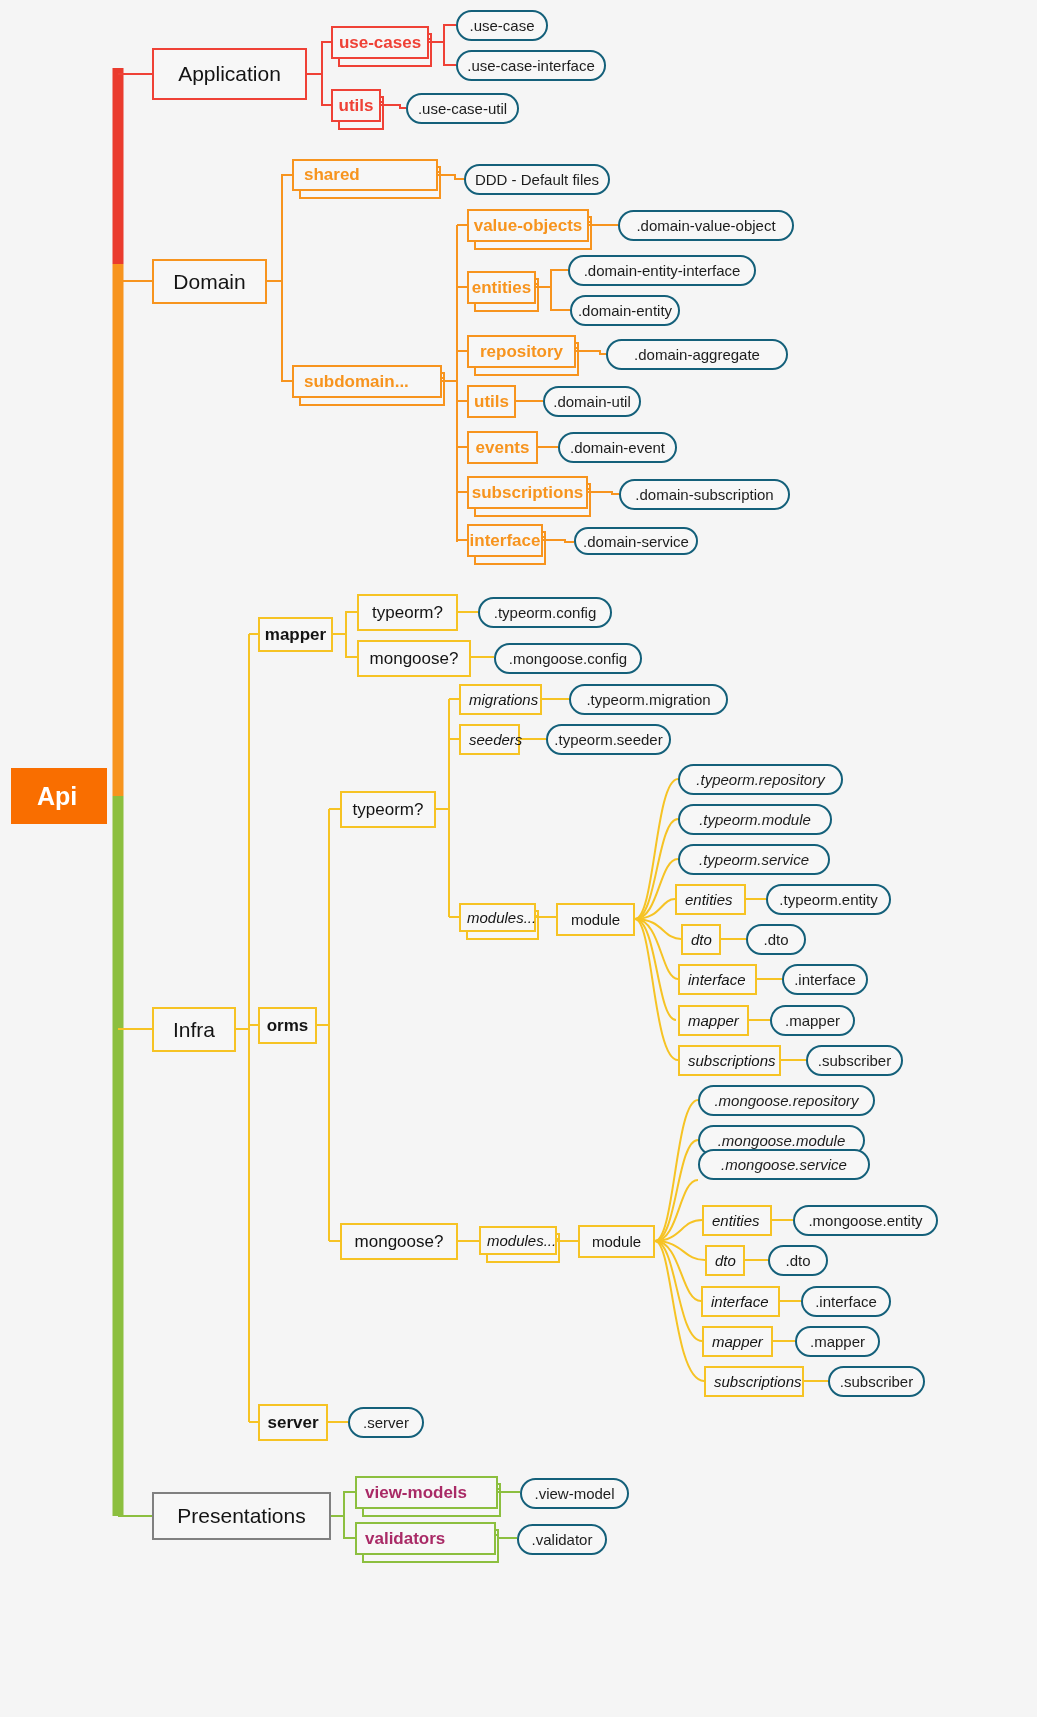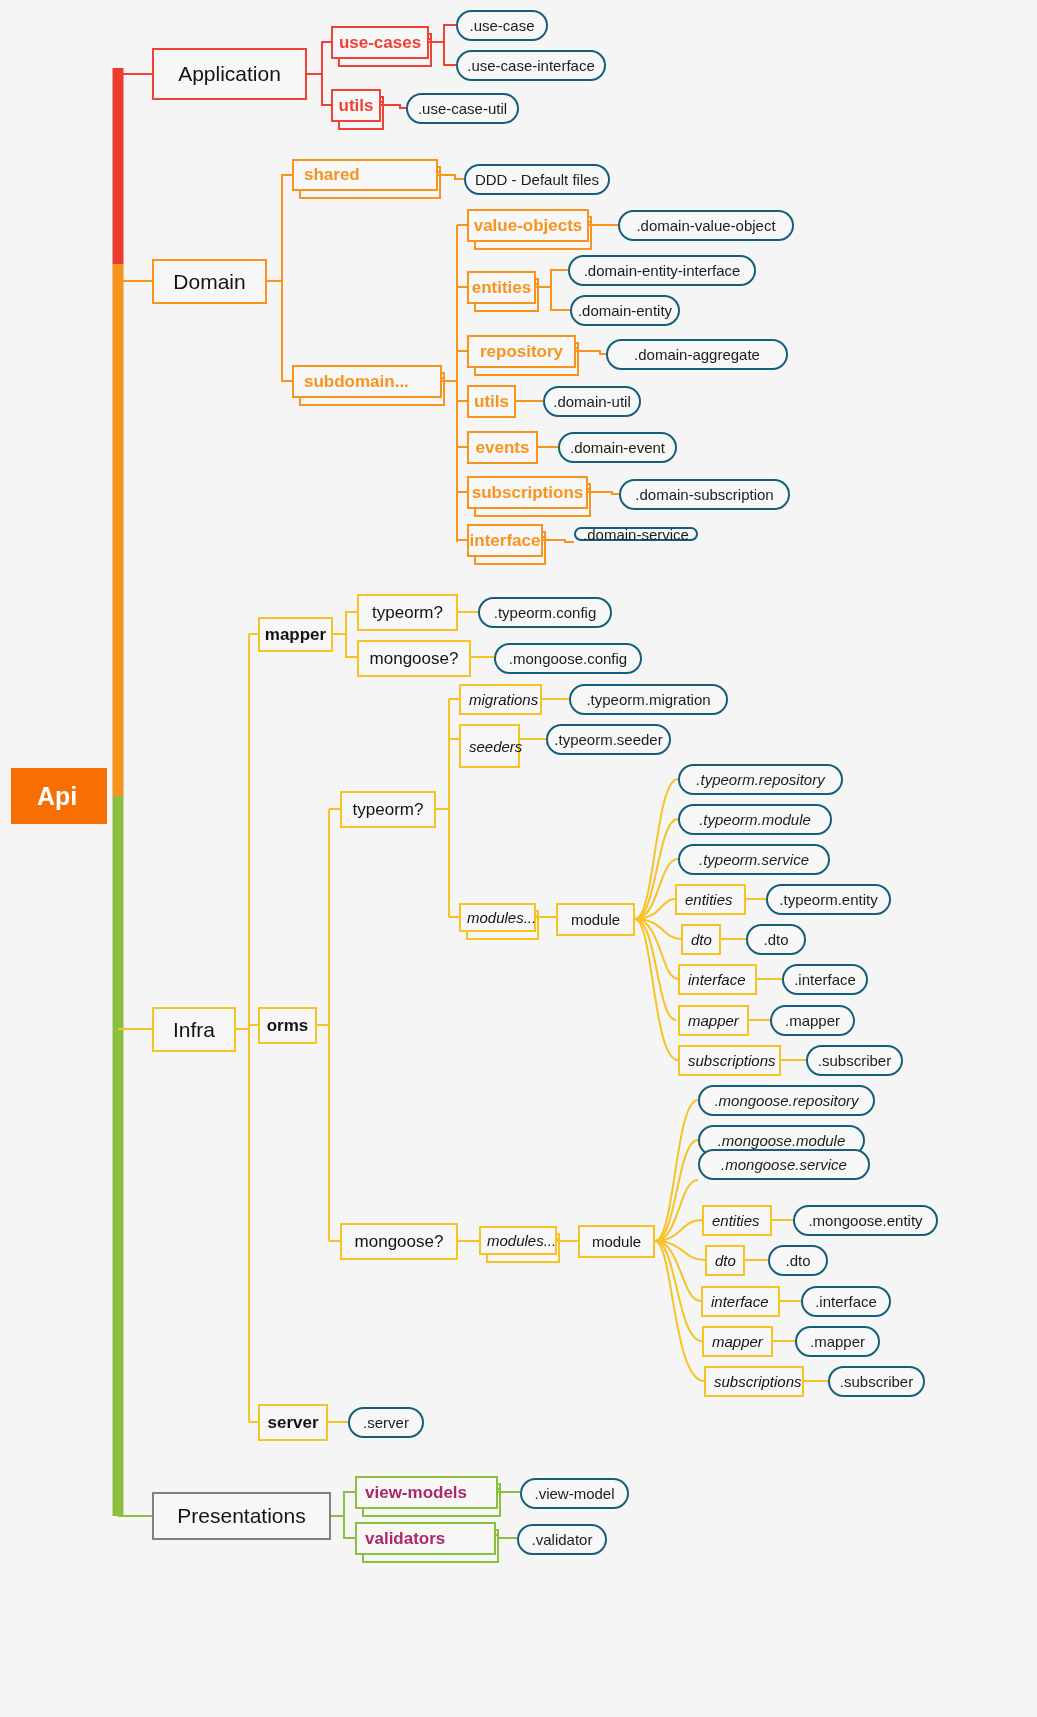--- a/index.html
+++ b/index.html
@@ -255,21 +255,21 @@
   <div class="node b bold stack" style="left:467px;top:476px;width:121px;height:33px;border-color:#f7941e;color:#f7941e;">
     <span>subscriptions</span>
   </div>
   <div class="pill" style="left:619px;top:479px;width:171px;height:31px;">
     <span>.domain-subscription</span>
   </div>
 
   <div class="node b bold stack" style="left:467px;top:524px;width:76px;height:33px;border-color:#f7941e;color:#f7941e;">
     <span>interface</span>
   </div>
-  <div class="pill" style="left:574px;top:527px;width:124px;height:14px;">
+  <div class="pill" style="left:574px;top:527px;width:124px;height:28px;">
     <span>.domain-service</span>
   </div>
 
   <div class="node l1" style="left:152px;top:1007px;width:84px;height:45px;border-color:#f6c324;">
     <span>Infra</span>
   </div>
 
   <div class="node b bold" style="left:258px;top:617px;width:75px;height:35px;border-color:#f6c324;color:#141414;">
     <span>mapper</span>
   </div>
@@ -292,21 +292,21 @@
 
   <div class="node b" style="left:340px;top:791px;width:96px;height:37px;border-color:#f6c324;color:#141414;">
     <span>typeorm?</span>
   </div>
   <div class="node b ital small" style="left:459px;top:684px;width:83px;height:31px;border-color:#f6c324;color:#141414;justify-content:flex-start;padding-left:8px;">
     <span>migrations</span>
   </div>
   <div class="pill" style="left:569px;top:684px;width:159px;height:31px;">
     <span>.typeorm.migration</span>
   </div>
-  <div class="node b ital small" style="left:459px;top:724px;width:61px;height:44px;border-color:#f6c324;color:#141414;justify-content:flex-start;padding-left:8px;">
+  <div class="node b ital small" style="left:459px;top:724px;width:61px;height:31px;border-color:#f6c324;color:#141414;justify-content:flex-start;padding-left:8px;">
     <span>seeders</span>
   </div>
   <div class="pill" style="left:546px;top:724px;width:125px;height:31px;">
     <span>.typeorm.seeder</span>
   </div>
 
   <div class="node b ital small stack" style="left:459px;top:903px;width:77px;height:29px;border-color:#f6c324;color:#141414;justify-content:flex-start;padding-left:6px;">
     <span>modules...</span>
   </div>
   <div class="node b small" style="left:556px;top:903px;width:79px;height:33px;border-color:#f6c324;color:#141414;">

